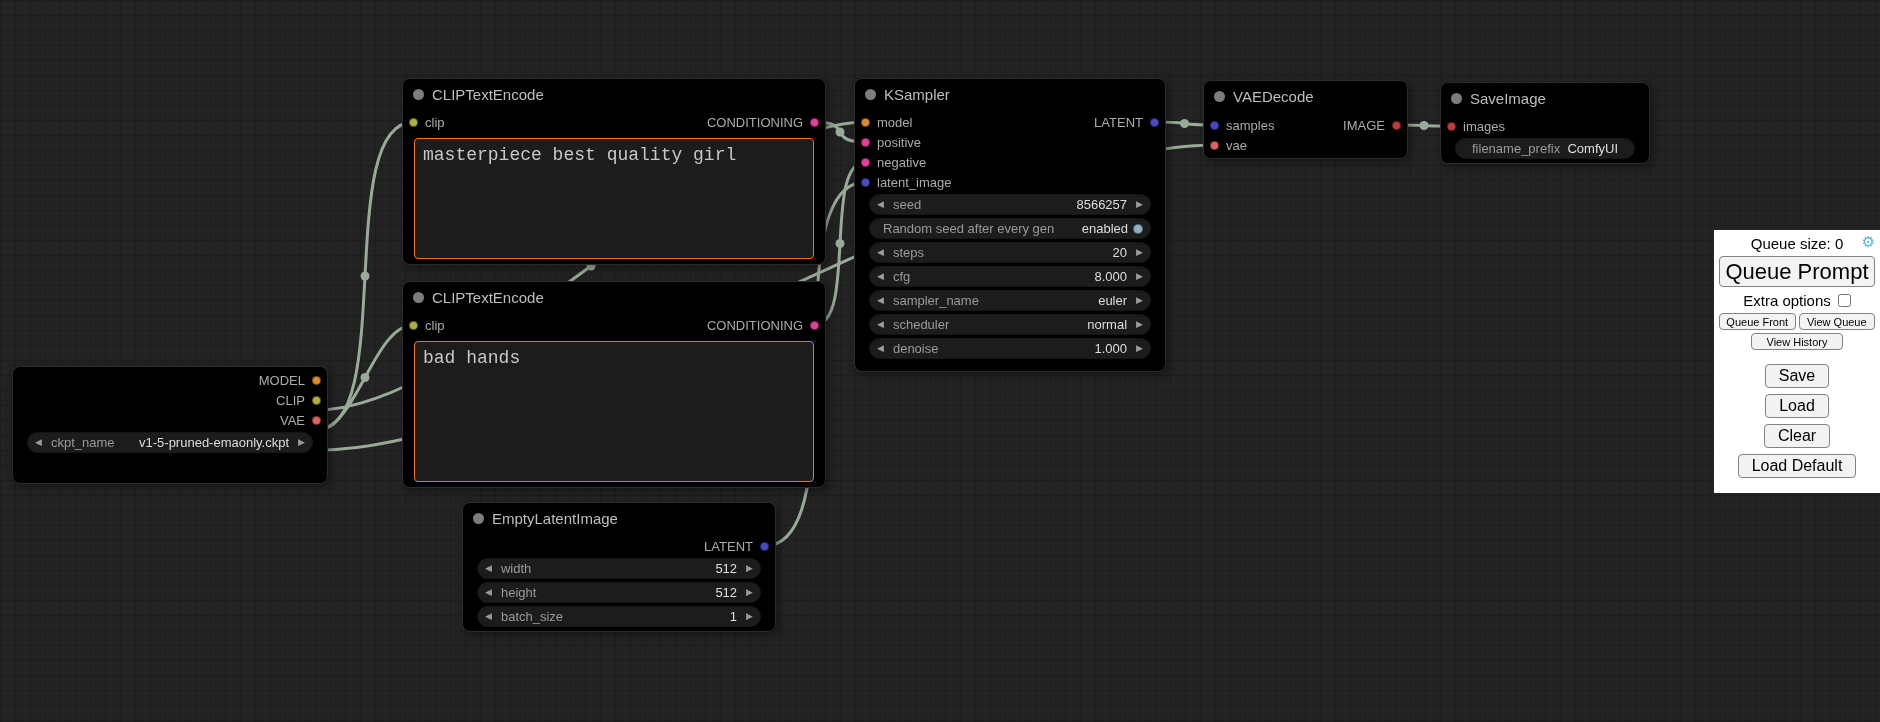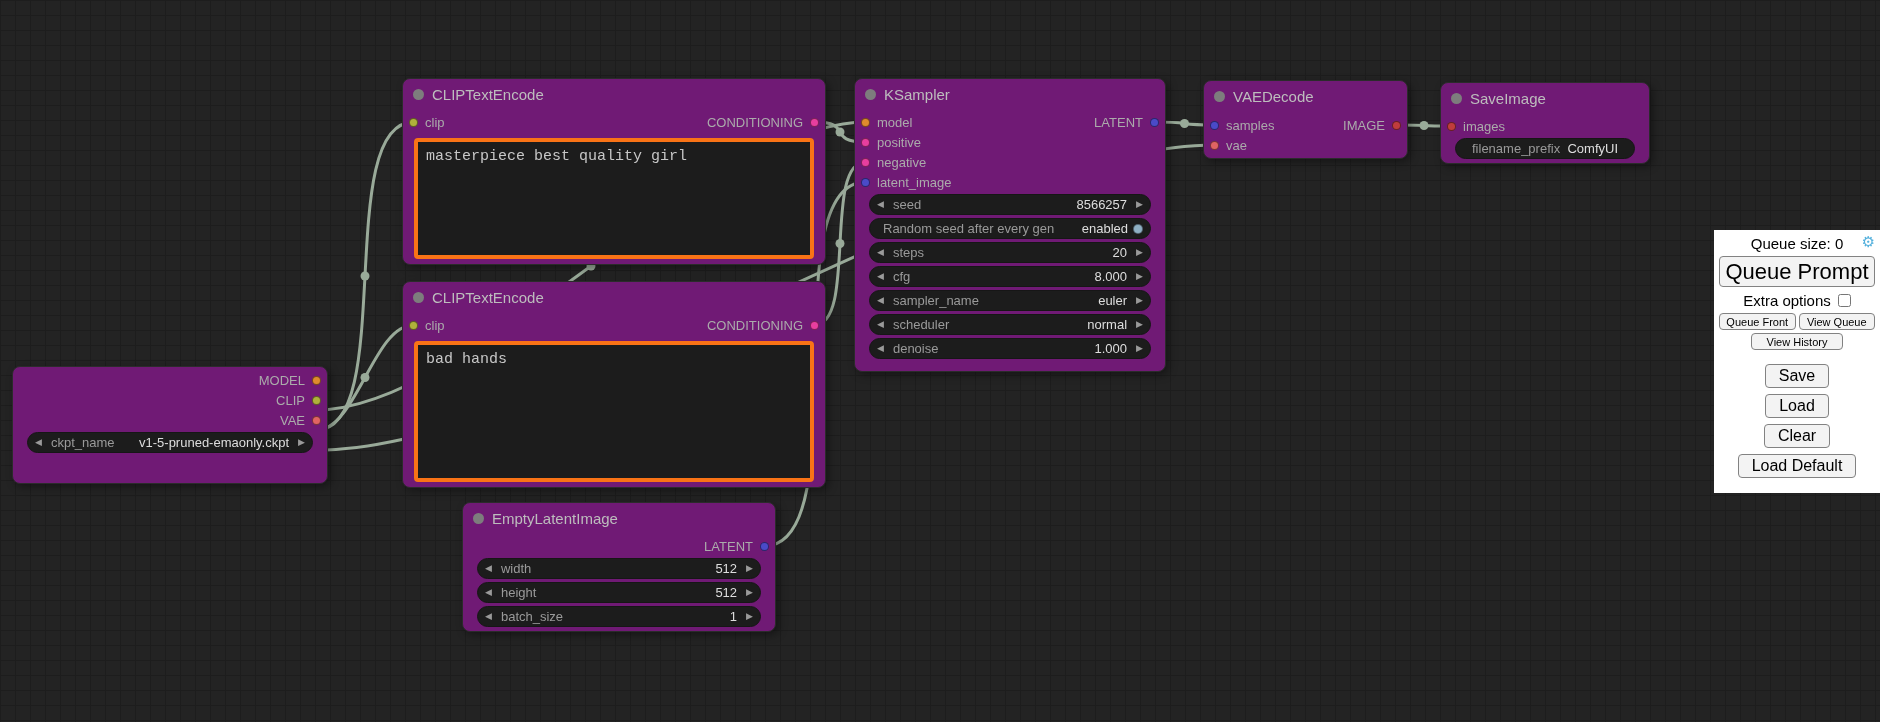--- a/index.html
+++ b/index.html
@@ -11,21 +11,21 @@
     background-image:
       linear-gradient(#1d1d1d 1px, transparent 1px),
       linear-gradient(90deg, #1d1d1d 1px, transparent 1px);
     background-size:15px 15px;
   }
   #wires { position:absolute; left:0; top:0; width:1880px; height:722px; z-index:1; pointer-events:none; }
 
   
   .node {
     position:absolute; z-index:2;
-    background:#701a75;
+    background:#000000;
     border:1px solid #2b2b2b;
     border-radius:8px;
     box-shadow:3px 3px 9px rgba(0,0,0,.38);
     color:#aaa;
   }
   .node-title { height:30px; display:flex; align-items:center; gap:8px; padding:0 10px; color:#bdbdbd; font-size:15px; }
   .title-dot { width:11px; height:11px; border-radius:50%; background:#7d7d7d; flex:none; }
 
   .slots { padding-top:3px; }
   .slots.pt4 { padding-top:4px; }
@@ -44,22 +44,22 @@
   }
   .widget .arrow { font-size:9px; color:#9a9a9a; flex:none; line-height:1; }
   .widget .wname { margin-left:9px; flex:1; text-align:left; white-space:nowrap; overflow:hidden; }
   .widget .wvalue { margin-right:9px; color:#dedede; text-align:right; white-space:nowrap; }
   .widget.toggle .wname { margin-left:6px; }
   .widget.toggle .wvalue { margin-right:5px; }
   .toggle-dot { width:10px; height:10px; border-radius:50%; flex:none; border:1px solid rgba(0,0,0,.4); }
 
   .prompt-box {
     display:block; width:calc(100% - 22px); margin:6px 11px 0;
-    background:#1c1c1c; border:4px solid #f97316; border-radius:4px;
-    color:#c7c7c7; font-family:"Liberation Mono", monospace; font-size:15px;
+    background:#1c1c1c; border:1px solid #f97316; border-radius:4px;
+    color:#c7c7c7; font-family:"Liberation Mono", monospace; font-size:18px;
     padding:6px 8px; resize:none; outline:none; overflow:hidden;
   }
   .prompt-h-short { height:121px; }
   .prompt-h-tall  { height:141px; }
 
   
   #node-checkpoint  { left:12px;   top:366px; width:316px; height:118px; }
   #node-clip-pos    { left:402px;  top:78px;  width:424px; height:187px; }
   #node-clip-neg    { left:402px;  top:281px; width:424px; height:207px; }
   #node-ksampler    { left:854px;  top:78px;  width:312px; height:294px; }

